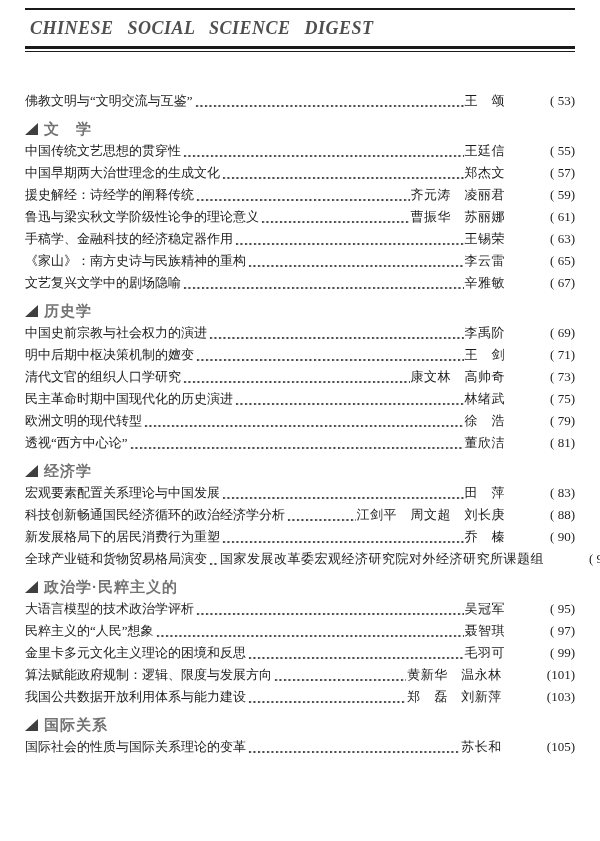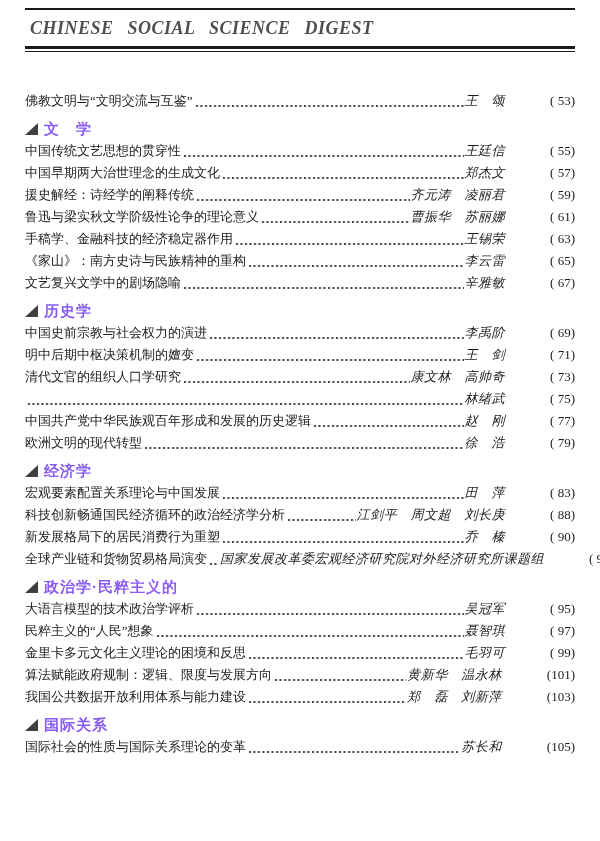--- a/index.html
+++ b/index.html
@@ -34,29 +34,29 @@
   .entry-title { flex: 0 0 auto; }
   .leader {
     flex: 1 1 auto; min-width: 10px;
     align-self: flex-end; height: 4px;
     margin: 0 1px 4px 2px;
     background-image: radial-gradient(circle at 2px 2px, #4a4a4a 1px, transparent 1.4px);
     background-size: 4.5px 4px;
     background-repeat: repeat-x;
     background-position: left bottom;
   }
-  .authors { flex: 0 0 auto; font-style: italic; letter-spacing: 0.5px; }
+  .authors { flex: 0 0 auto; letter-spacing: 0.5px; }
   .page-no { flex: 0 0 auto; font-style: normal; white-space: pre; padding-left: 45px; }
 
   .section-head {
     display: flex; align-items: center;
     margin-top: 7px; height: 21px;
     font-family: "Liberation Sans", sans-serif;
     font-size: 15px; font-weight: 600;
-    color: #8b5cf6; letter-spacing: 1px;
+    color: #737373; letter-spacing: 1px;
   }
   .tri {
     width: 0; height: 0;
     border-left: 13px solid transparent;
     border-bottom: 12px solid #3f3f3f;
     margin-right: 6px;
     margin-bottom: 1px;
   }
 </style>
 </head>
@@ -137,36 +137,37 @@
     <span class="authors">王　剑</span>
     <span class="page-no">( 71)</span>
   </div>
       <div class="entry">
     <span class="entry-title">清代文官的组织人口学研究</span>
     <span class="leader"></span>
     <span class="authors">康文林　高帅奇</span>
     <span class="page-no">( 73)</span>
   </div>
       <div class="entry">
+    <span class="entry-title">民主革命时期中国现代化的历史演进</span>
     <span class="leader"></span>
     <span class="authors">林绪武</span>
     <span class="page-no">( 75)</span>
   </div>
       <div class="entry">
-    <span class="entry-title">中国共产党中华民族观百年形成和发展的历史逻辑</span>
-    <span class="leader"></span>
-    <span class="authors">赵　刚</span>
-    <span class="page-no">( 77)</span>
-  </div>
-      <div class="entry">
     <span class="entry-title">欧洲文明的现代转型</span>
     <span class="leader"></span>
     <span class="authors">徐　浩</span>
     <span class="page-no">( 79)</span>
   </div>
+      <div class="entry">
+    <span class="entry-title">透视“西方中心论”</span>
+    <span class="leader"></span>
+    <span class="authors">董欣洁</span>
+    <span class="page-no">( 81)</span>
+  </div>
       <div class="section-head">
     <span class="tri"></span>
     <span class="section-label">经济学</span>
   </div>
       <div class="entry">
     <span class="entry-title">宏观要素配置关系理论与中国发展</span>
     <span class="leader"></span>
     <span class="authors">田　萍</span>
     <span class="page-no">( 83)</span>
   </div>

